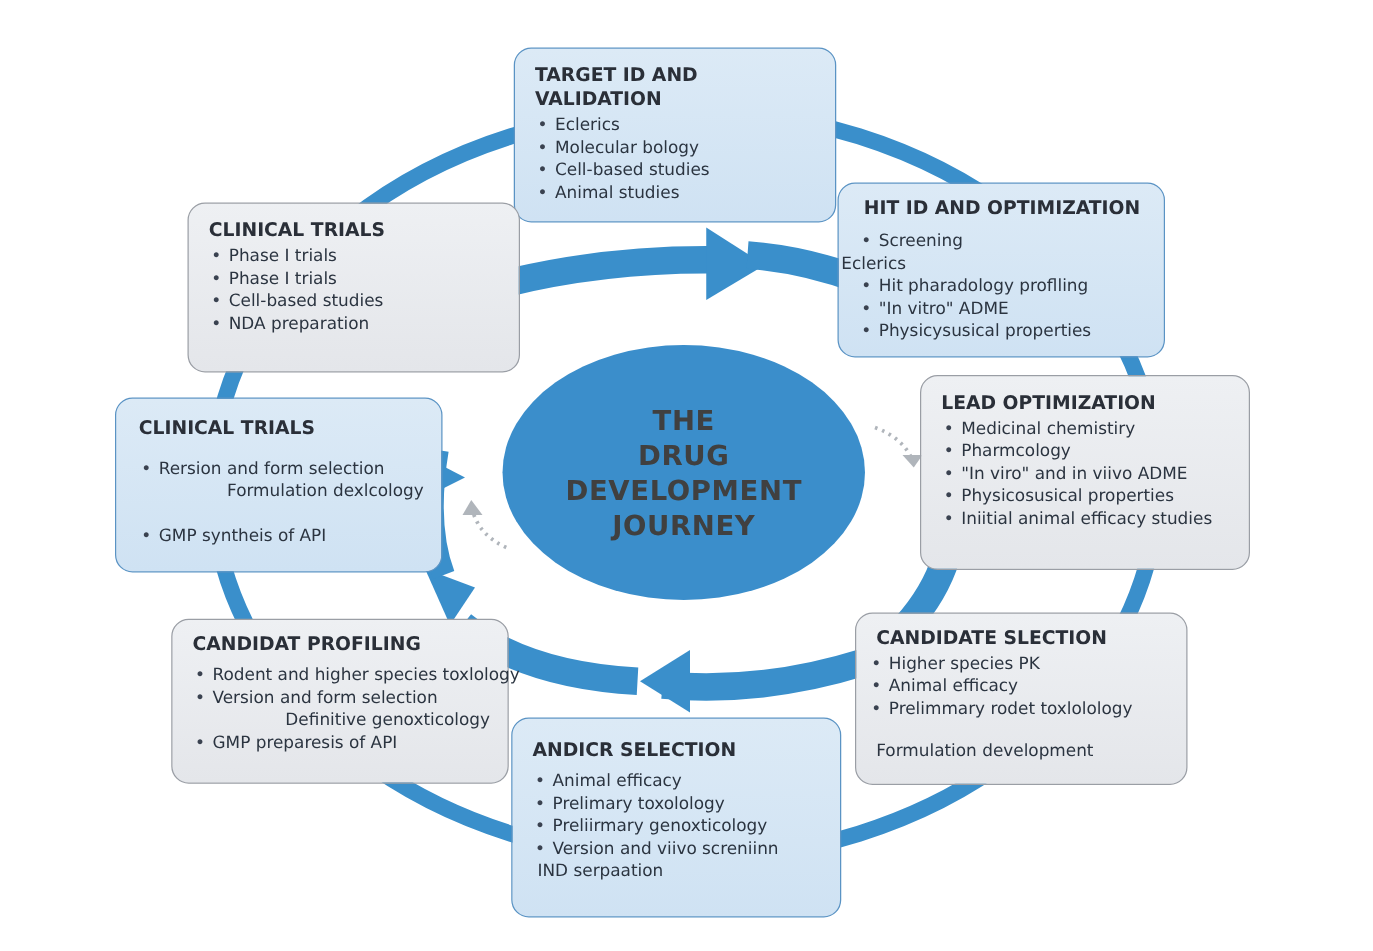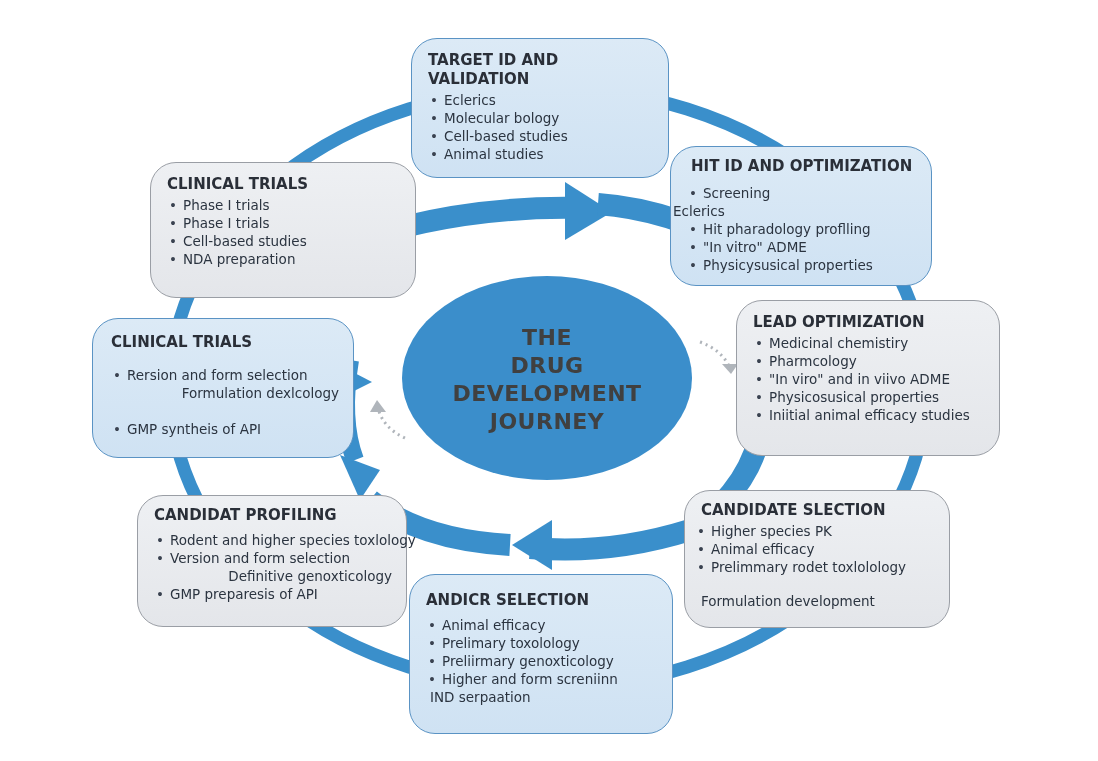--- a/index.html
+++ b/index.html
@@ -3,21 +3,21 @@
 <meta charset="utf-8">
 <style>
   html, body { margin: 0; padding: 0; background: #ffffff; }
   body { width: 1098px; height: 761px; position: relative; overflow: hidden;
          font-family: "DejaVu Sans", "Liberation Sans", sans-serif; }
   #rings { position: absolute; left: 0; top: 0; width: 1098px; height: 761px; }
   .center-title { position: absolute; left: 405px; top: 280px; width: 284px; height: 200px;
     display: flex; align-items: center; justify-content: center; text-align: center;
     color: #404040; font-weight: bold; font-size: 22px; line-height: 28px; letter-spacing: 0.5px; }
   .center-title span { display: block; }
-  .box { position: absolute; box-sizing: border-box; border-radius: 26px; padding: 12px 14px 8px 16px;
+  .box { position: absolute; box-sizing: border-box; border-radius: 14px; padding: 12px 14px 8px 16px;
     color: #2b3440; font-size: 13.5px; line-height: 18px; }
   .box.blue { background: linear-gradient(180deg, #dceaf6 0%, #cfe2f3 100%); border: 1.5px solid #5a93c4; }
   .box.grey { background: linear-gradient(180deg, #eef0f3 0%, #e4e6ea 100%); border: 1.5px solid #9a9ea5; }
   .box .title { font-weight: bold; font-size: 15px; line-height: 19px; color: #2a2f38; margin-bottom: 2px; }
   .box ul { list-style: none; margin: 0; padding: 0; }
   .box li { position: relative; padding-left: 16px; white-space: nowrap; }
   .box li.bullet::before { content: "•"; position: absolute; left: 2px; top: 0; color: #3a4250; }
   .box li.nobullet { padding-left: 16px; text-align: right; }
   .box li.outdent { padding-left: 0; margin-left: -14px; }
   .gap { height: 16px; }
@@ -103,21 +103,21 @@
   <div class="gap"></div>
   <div style="padding-left:6px;">Formulation development</div>
 </div>
 
 <div class="box blue" style="left:409px; top:574px; width:264px; height:160px; padding-top:16px;">
   <div class="title" style="margin-bottom:6px;">ANDICR SELECTION</div>
   <ul>
     <li class="bullet">Animal efficacy</li>
     <li class="bullet">Prelimary toxolology</li>
     <li class="bullet">Preliirmary genoxticology</li>
-    <li class="bullet">Higher and form screniinn</li>
+    <li class="bullet">Version and viivo screniinn</li>
   </ul>
   <div style="padding-left:4px;">IND serpaation</div>
 </div>
 
 <div class="box grey" style="left:137px; top:495px; width:270px; height:132px; padding-top:10px;">
   <div class="title" style="margin-bottom:6px;">CANDIDAT PROFILING</div>
   <ul>
     <li class="bullet">Rodent and higher species toxlology</li>
     <li class="bullet">Version and form selection</li>
     <li class="nobullet">Definitive genoxticology</li>

